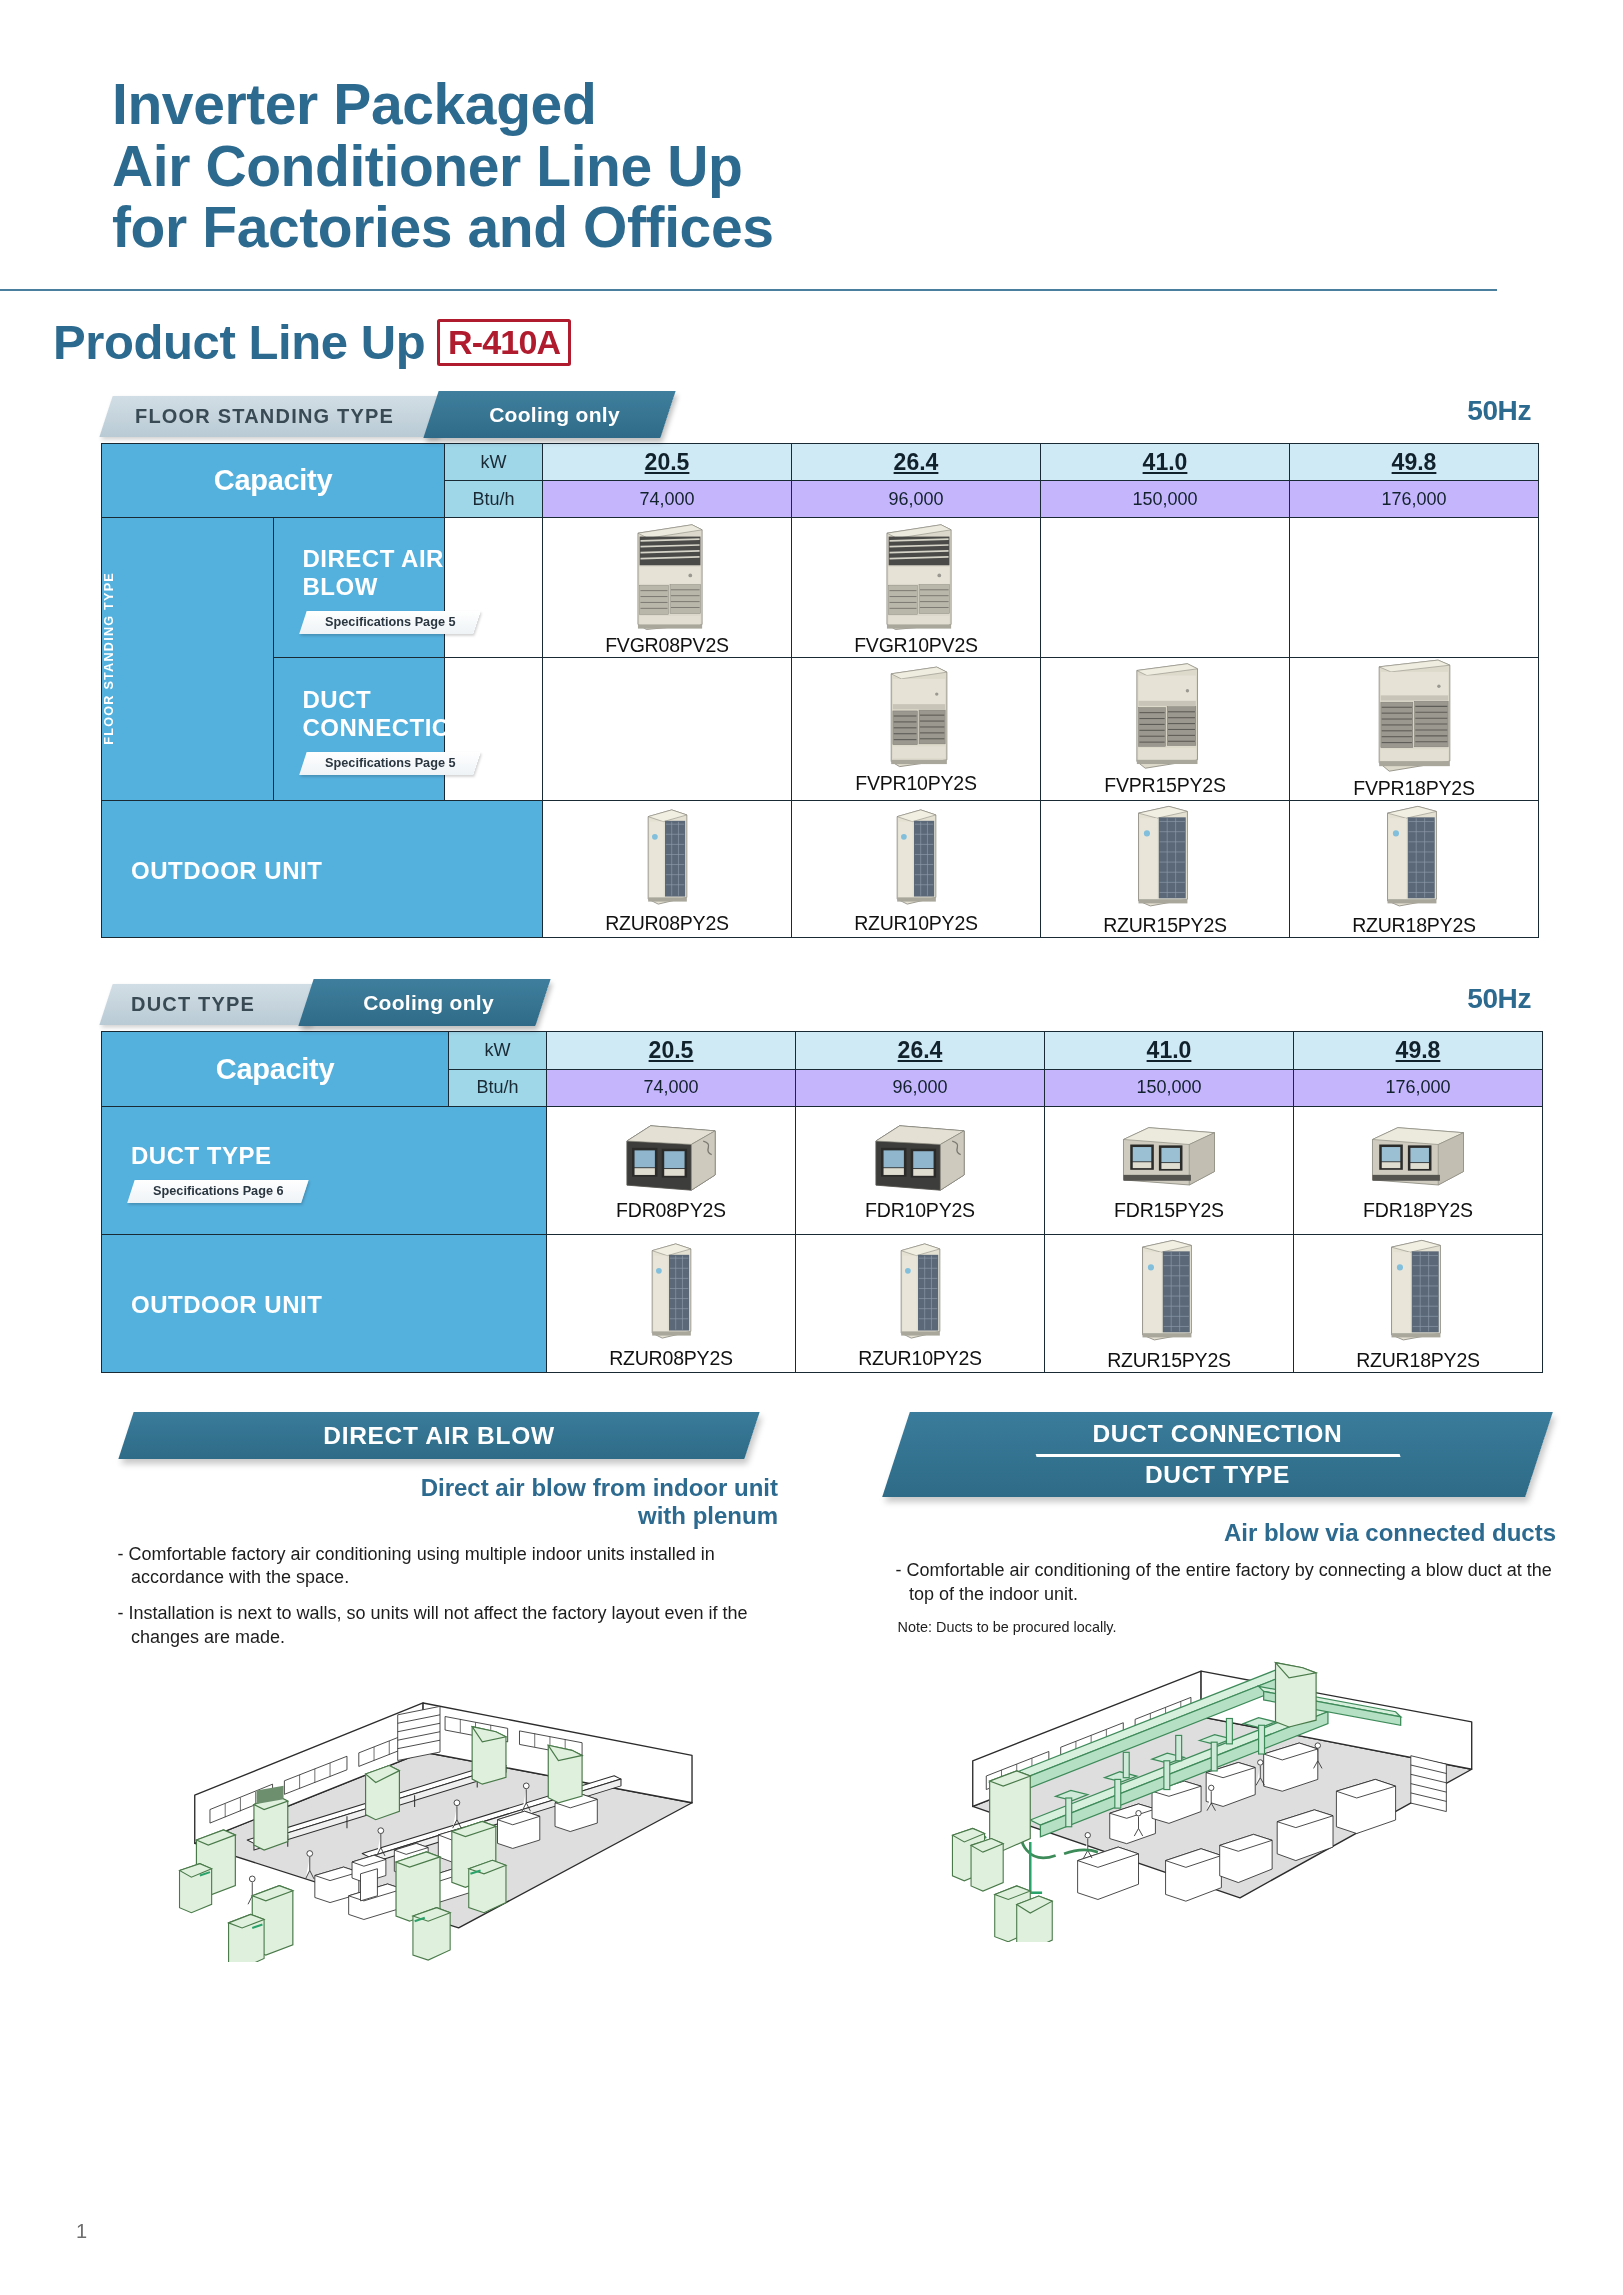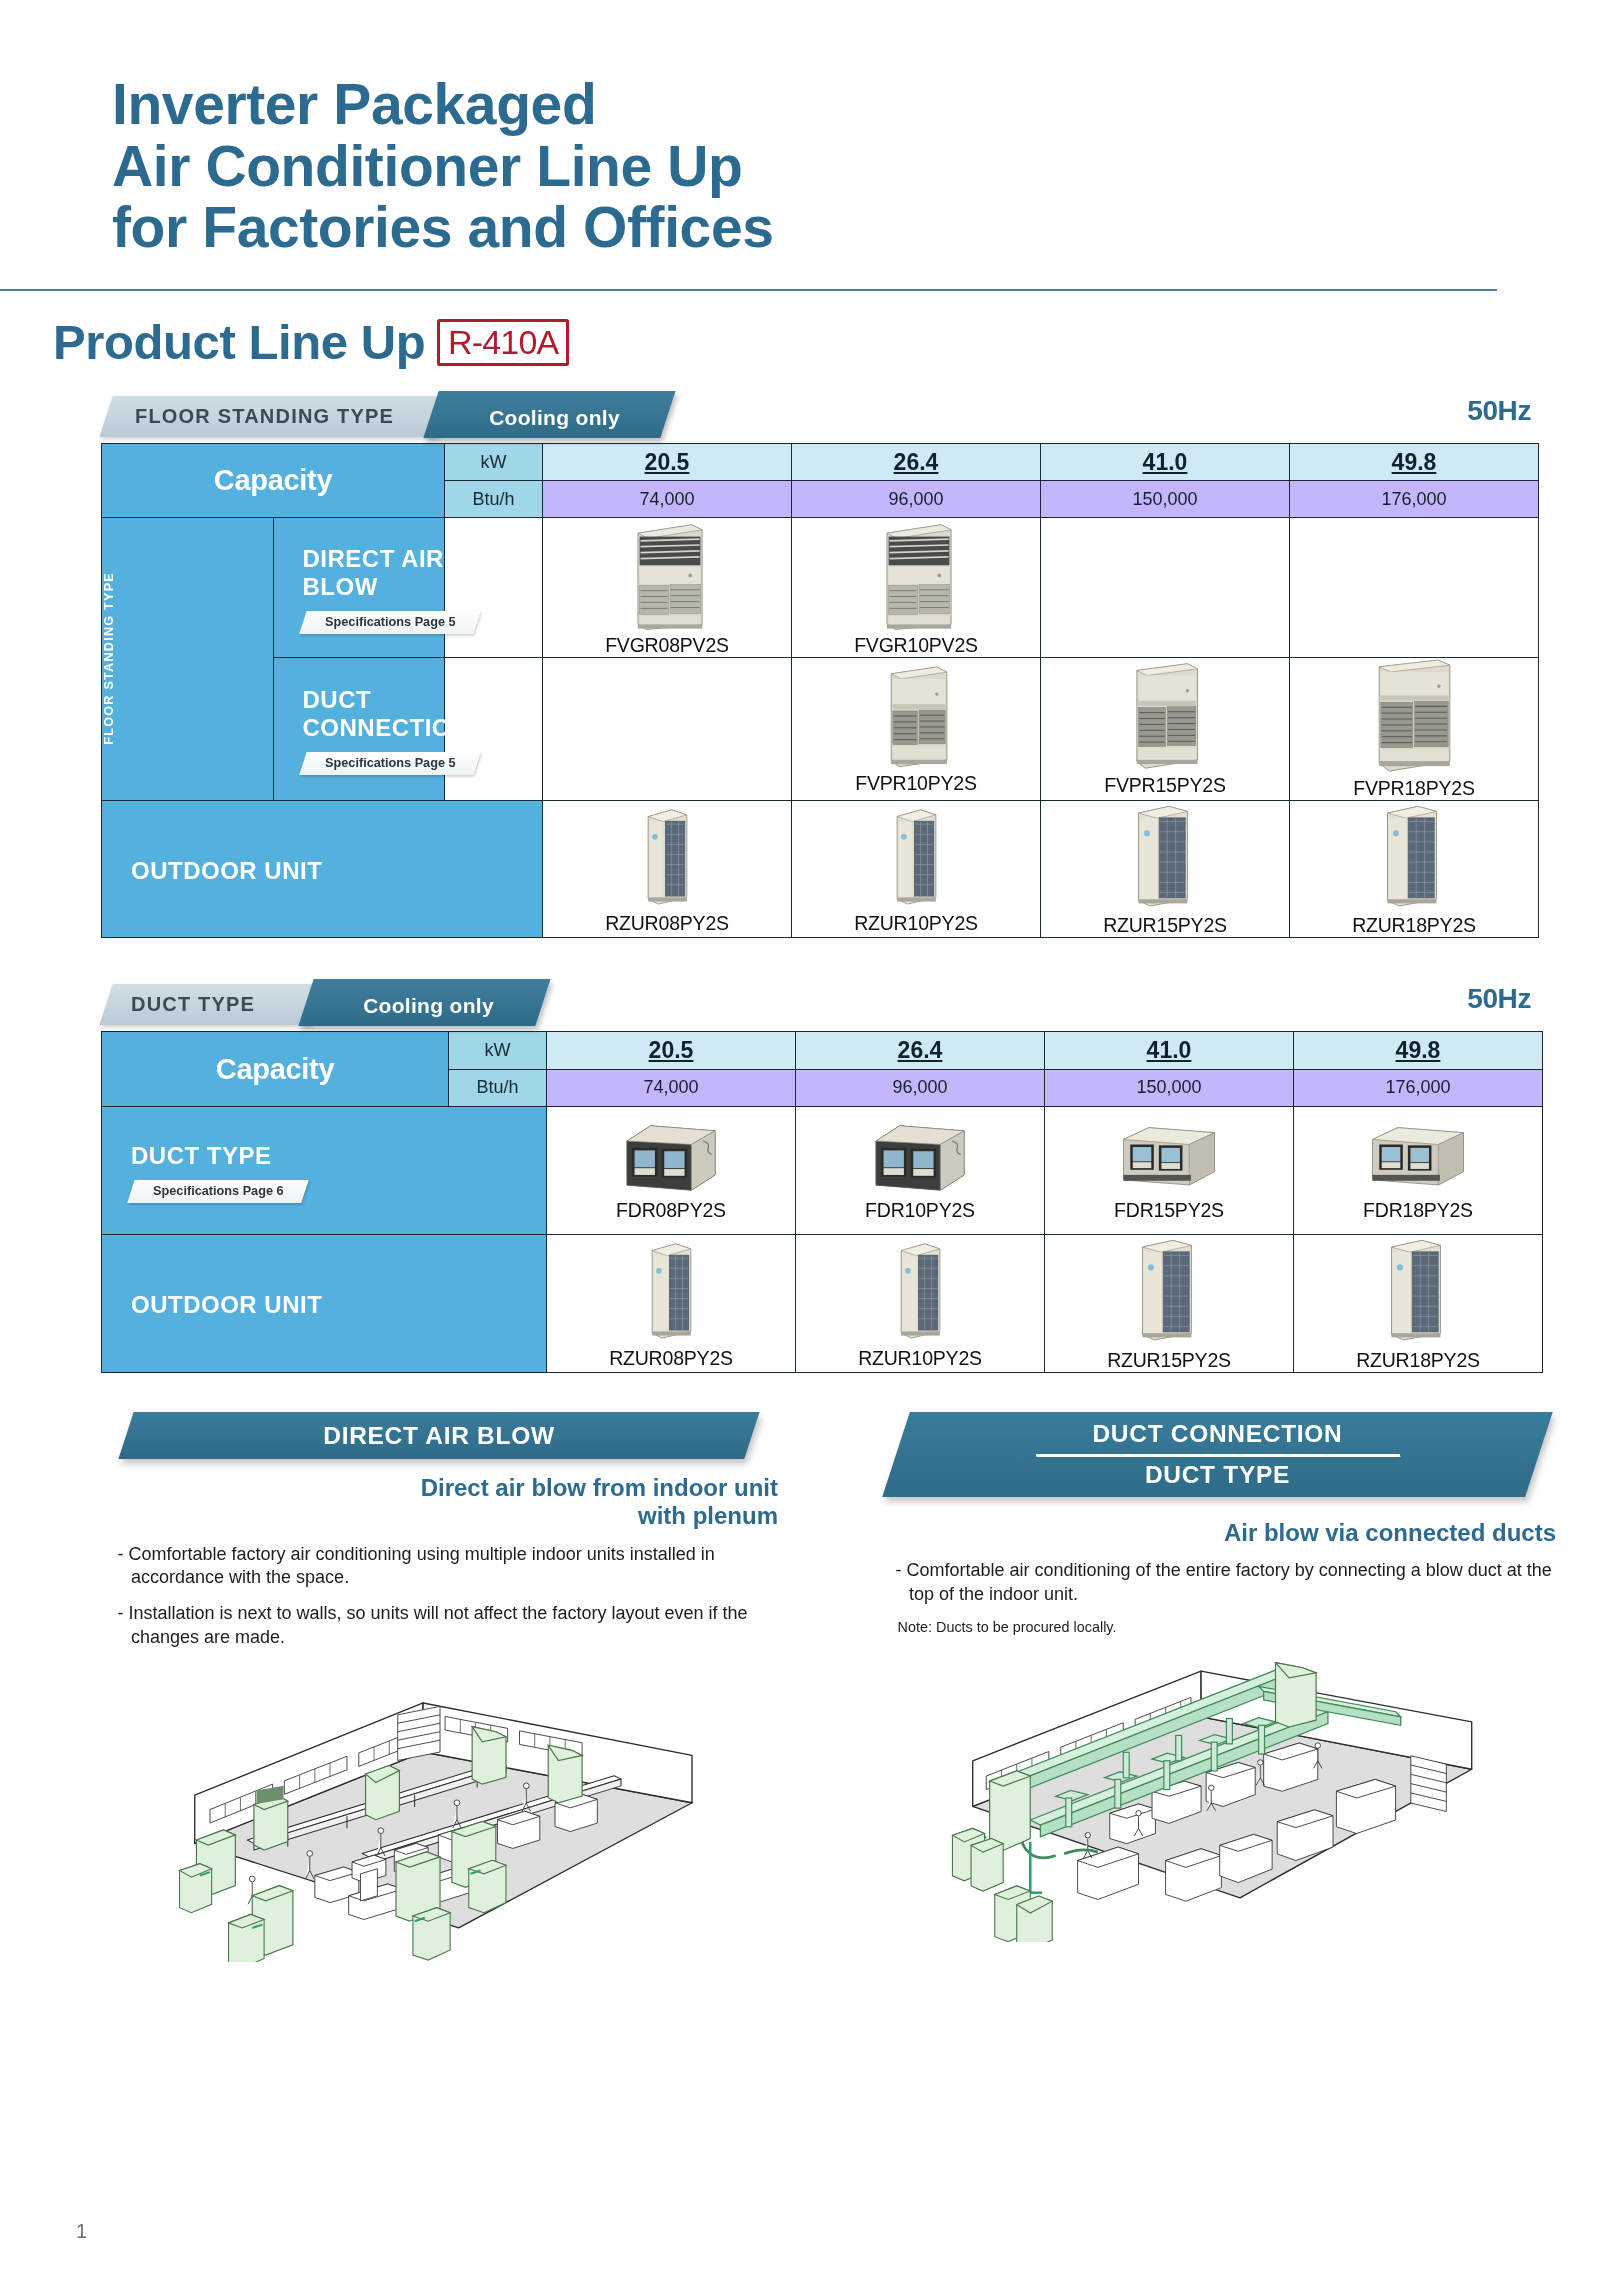--- a/index.html
+++ b/index.html
@@ -44,21 +44,21 @@
     margin-left: 12px;
     border: 3.4px solid #b01c2e;
     border-radius: 2.5px;
     padding: 2.5px 7.6px 4.2px 7.6px;
     background: #ffffff;
     display: inline-block;
   }
   .r410a span {
     color: #b01c2e;
     font-size: 34px;
-    font-weight: normal;
+    font-weight: bold;
     letter-spacing: -0.8px;
     line-height: 1;
     display: block;
     font-stretch: condensed;
   }
 
   
   .banner-row { position: relative; height: 52px; margin-left: 101px; width: 1438px; }
   .banner-grey {
     position: absolute; left: 0; top: 5px;
@@ -72,21 +72,21 @@
     color: #3a4a55; font-weight: bold; font-size: 20px; letter-spacing: 1.2px;
   }
   .banner-blue {
     position: absolute; top: 0px;
     height: 47px;
     background: linear-gradient(180deg,#3f7f9d 0%,#2f6b88 100%);
     transform: skewX(-18deg);
     box-shadow: 3.4px 4.2px 5px rgba(0,0,0,0.25);
   }
   .banner-blue-label {
-    position: absolute; top: 0px; height: 53px; display: flex; align-items: center;
+    position: absolute; top: 0px; height: 47px; display: flex; align-items: center;
     color: #ffffff; font-weight: bold; font-size: 21px; letter-spacing: 0.3px;
   }
   .hz {
     position: absolute; right: 8px; top: 3.4px;
     color: #2c6a8f; font-weight: bold; font-size: 28px; letter-spacing: -0.4px;
   }
 
   
   .tbl { margin-left: 101px; width: 1438px; border-collapse: collapse; table-layout: fixed; }
   .tbl td { border: 1.7px solid #1a2a35; padding: 0; vertical-align: middle; }

